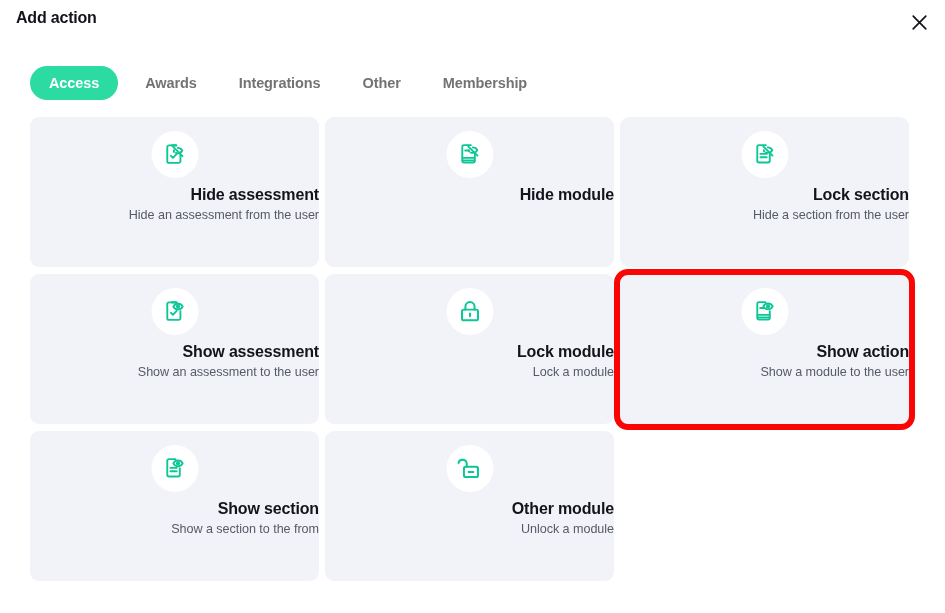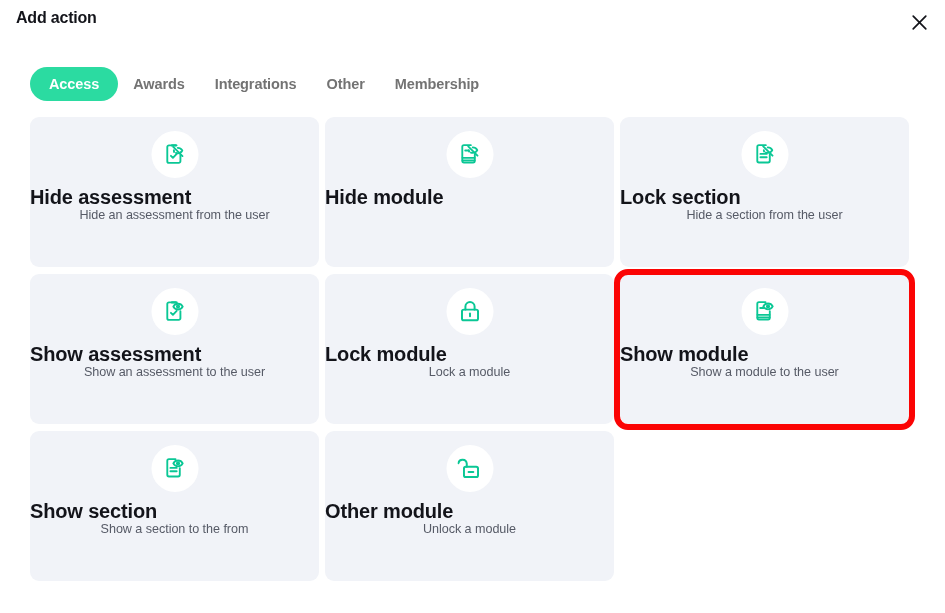--- a/index.html
+++ b/index.html
@@ -47,22 +47,22 @@
     padding: 0;
   }
 
   
   #tabs-bar {
     position: absolute;
     left: 30px;
     top: 66px;
     height: 35px;
     display: flex;
-    align-items: center;
-    gap: 0px;
+    align-items: flex-start;
+    gap: 12px;
   }
   .tab {
     font-size: 14.5px;
     font-weight: bold;
     color: #737373;
     padding: 9px 15px;
     border-radius: 20px;
     cursor: pointer;
     white-space: nowrap;
     letter-spacing: -0.1px;
@@ -117,32 +117,32 @@
     background: #ffffff;
     display: flex;
     align-items: center;
     justify-content: center;
   }
   .card-title {
     position: absolute;
     left: 0;
     right: 0;
     top: 69px;
-    text-align: left;
-    font-size: 20px;
+    text-align: right;
+    font-size: 16px;
     font-weight: bold;
     color: #13141a;
     letter-spacing: -0.15px;
   }
   .card-desc {
     position: absolute;
     left: 0;
     right: 0;
     top: 91px;
-    text-align: center;
+    text-align: right;
     font-size: 12.6px;
     color: #565a66;
     letter-spacing: -0.05px;
   }
   .empty-cell {
     background: transparent;
   }
   svg { display: block; }
 </style>
 </head>
@@ -256,21 +256,21 @@
         <svg width="25" height="25" viewBox="0 0 24 24" fill="none" stroke="#0ac795" stroke-width="1.8" stroke-linecap="round" stroke-linejoin="round">
           <path d="M16.6 11.6v6.5a1.6 1.6 0 0 1-1.6 1.6H6.2a1.6 1.6 0 0 1-1.6-1.6V4.6a1.6 1.6 0 0 1 1.6-1.6h6.3"></path>
           <path d="M7.4 8.6h3.2"></path>
           <path d="M4.8 15.2h11.6"></path>
           <path d="M4.8 17.6h11.6"></path>
           <path d="M14.9 4.3c2 0 3.7 1.2 4.5 2.8-.8 1.6-2.5 2.8-4.5 2.8s-3.7-1.2-4.5-2.8c.8-1.6 2.5-2.8 4.5-2.8z"></path>
           <circle cx="14.9" cy="7.1" r="1.1"></circle>
         </svg>
       </span>
     </div>
-    <div class="card-title">Show module</div>
+    <div class="card-title">Show action</div>
     <div class="card-desc">Show a module to the user</div>
   </div>
 
   <div class="action-card">
     <div class="card-icon-circle">
       <span>
         <svg width="25" height="25" viewBox="0 0 24 24" fill="none" stroke="#0ac795" stroke-width="1.8" stroke-linecap="round" stroke-linejoin="round">
           <path d="M16.6 11.6v6.5a1.6 1.6 0 0 1-1.6 1.6H6.2a1.6 1.6 0 0 1-1.6-1.6V4.6a1.6 1.6 0 0 1 1.6-1.6h6.3"></path>
           <path d="M7.6 11.4h6"></path>
           <path d="M7.6 14.6h6"></path>

